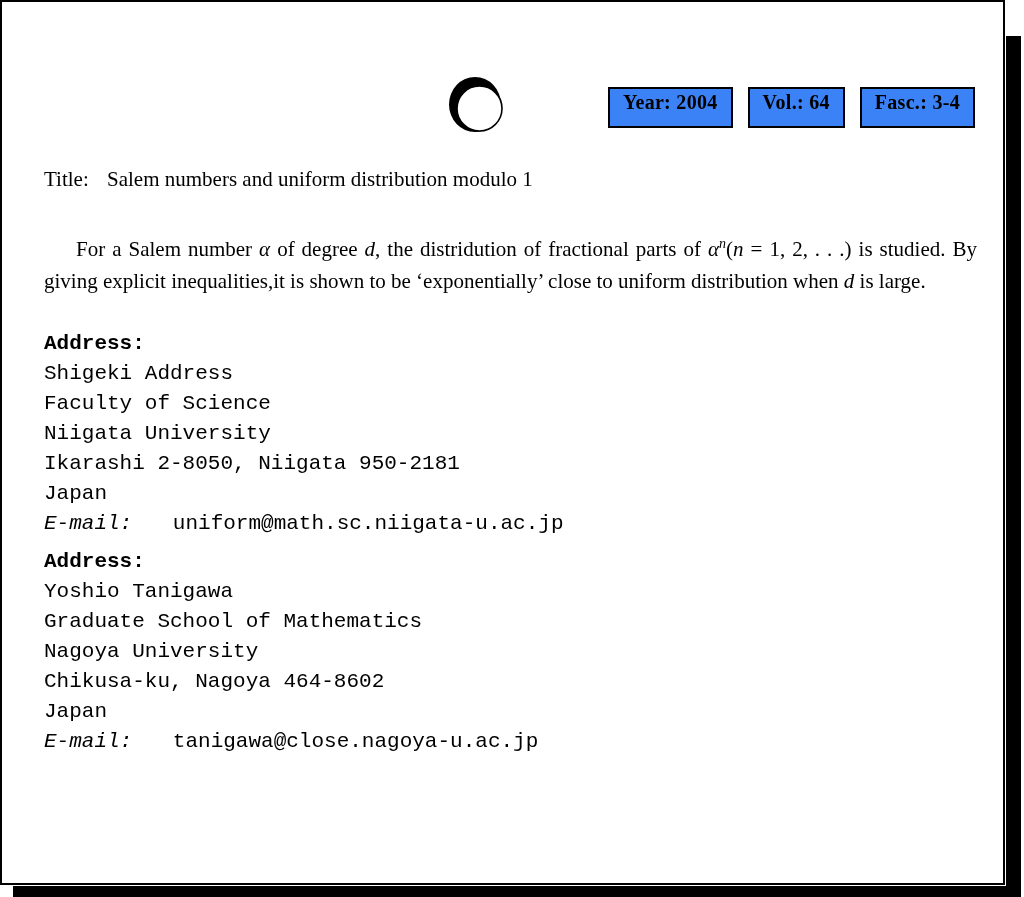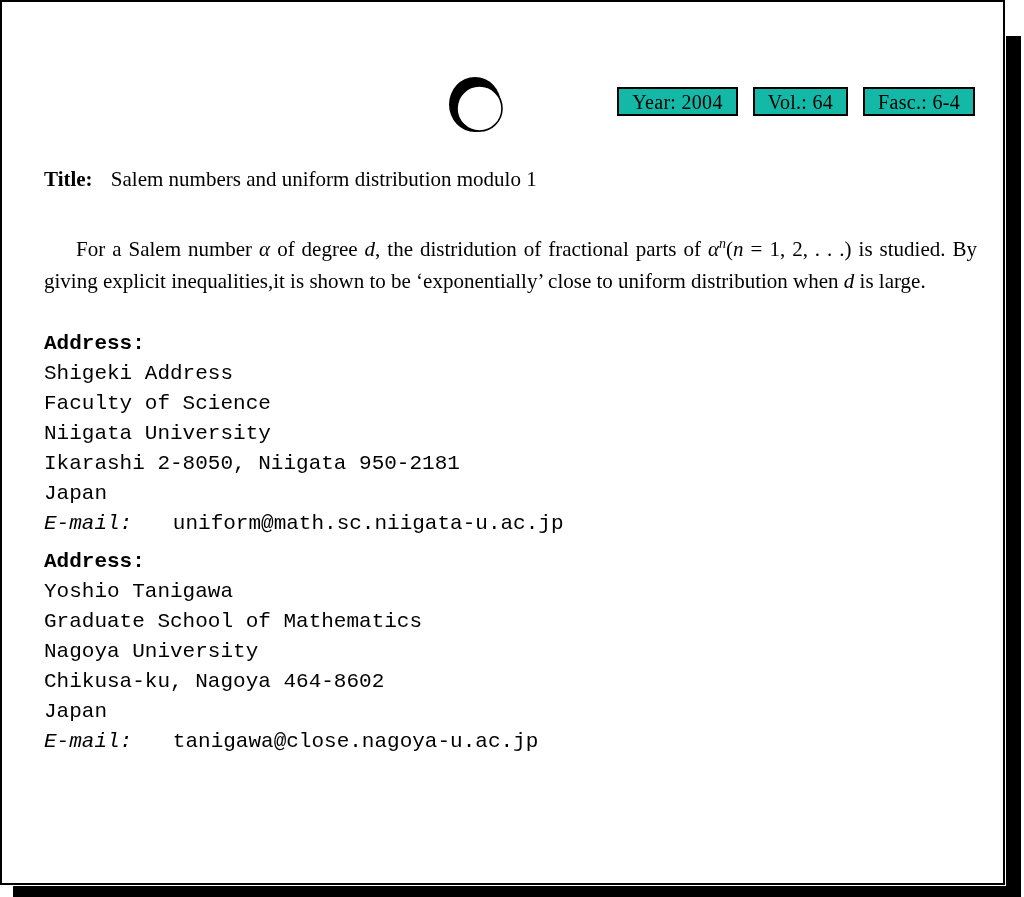--- a/index.html
+++ b/index.html
@@ -50,37 +50,37 @@
   }
   .badges {
     position: absolute;
     top: 85px;
     right: 28px;
     display: flex;
     gap: 15px;
   }
   .badge {
     border: 2px solid #000;
-    padding: 2px 13px 0 13px;
+    padding: 2px 13px 12px 13px;
     font-size: 20px;
-    font-weight: 400;
+    font-weight: 700;
     white-space: nowrap;
     letter-spacing: 0.3px;
-    background: #14b8a6;
+    background: #3b82f6;
   }
   .content {
     padding: 164px 26px 0 42px;
     font-size: 21px;
   }
   .meta-line {
     margin: 0 0 15px 0;
     line-height: 27px;
   }
   .meta-label {
-    font-weight: 700;
+    font-weight: 400;
     margin-right: 13px;
   }
   .abstract {
     margin: 40px 0 0 0;
     line-height: 32px;
     text-align: justify;
     text-indent: 32px;
   }
   .abstract sup {
     font-size: 14px;
@@ -117,21 +117,21 @@
   <div class="logo">
     <svg width="56" height="58" viewBox="0 0 56 58">
       <ellipse cx="27" cy="28.5" rx="26" ry="27.5" fill="#000"></ellipse>
       <circle cx="31.5" cy="32.5" r="22.5" fill="#fff" stroke="#000" stroke-width="1.6"></circle>
     </svg>
   </div>
 
   <div class="badges">
     <div class="badge">Year: 2004</div>
     <div class="badge">Vol.: 64</div>
-    <div class="badge">Fasc.: 6-4</div>
+    <div class="badge">Fasc.: 3-4</div>
   </div>
 
   <div class="content">
 
     <p class="meta-line">
       <span class="meta-label">Title:</span>
       <span>Salem numbers and uniform distribution modulo 1</span>
     </p>
 
 

